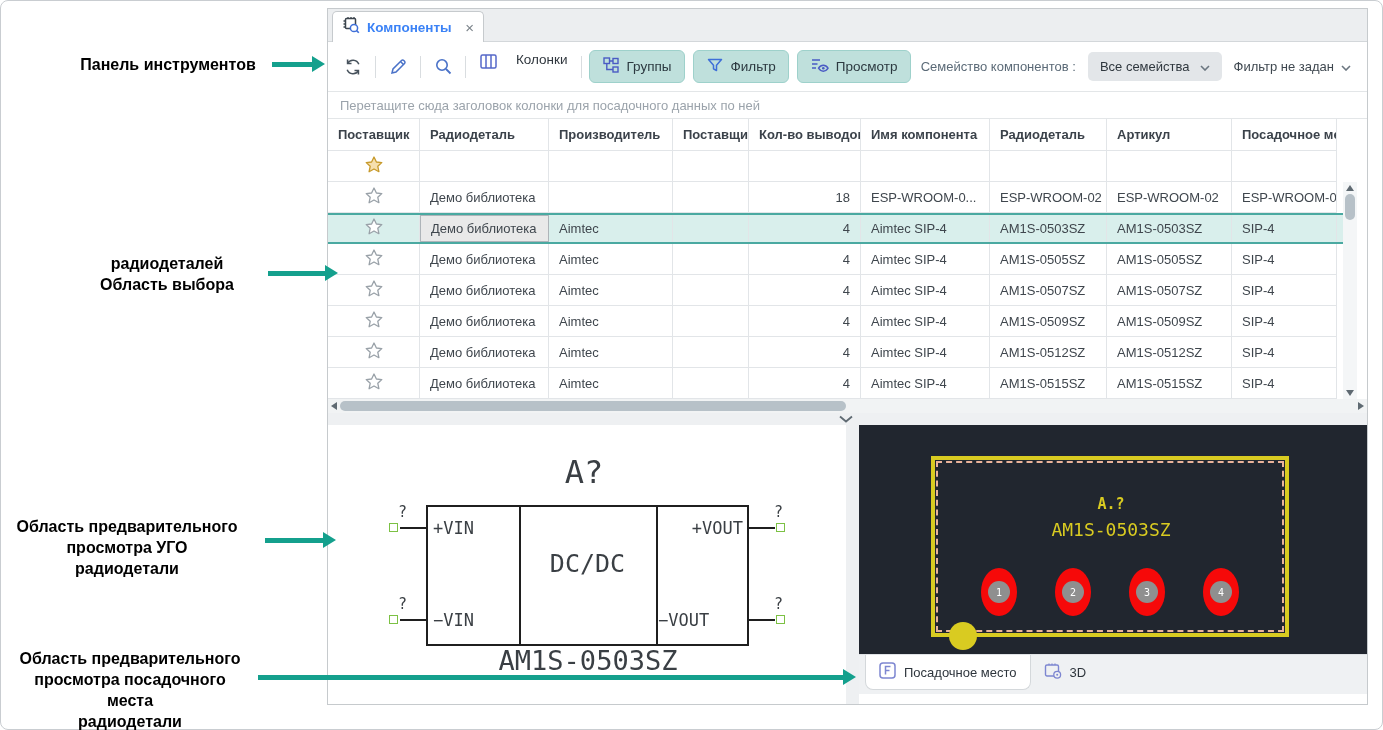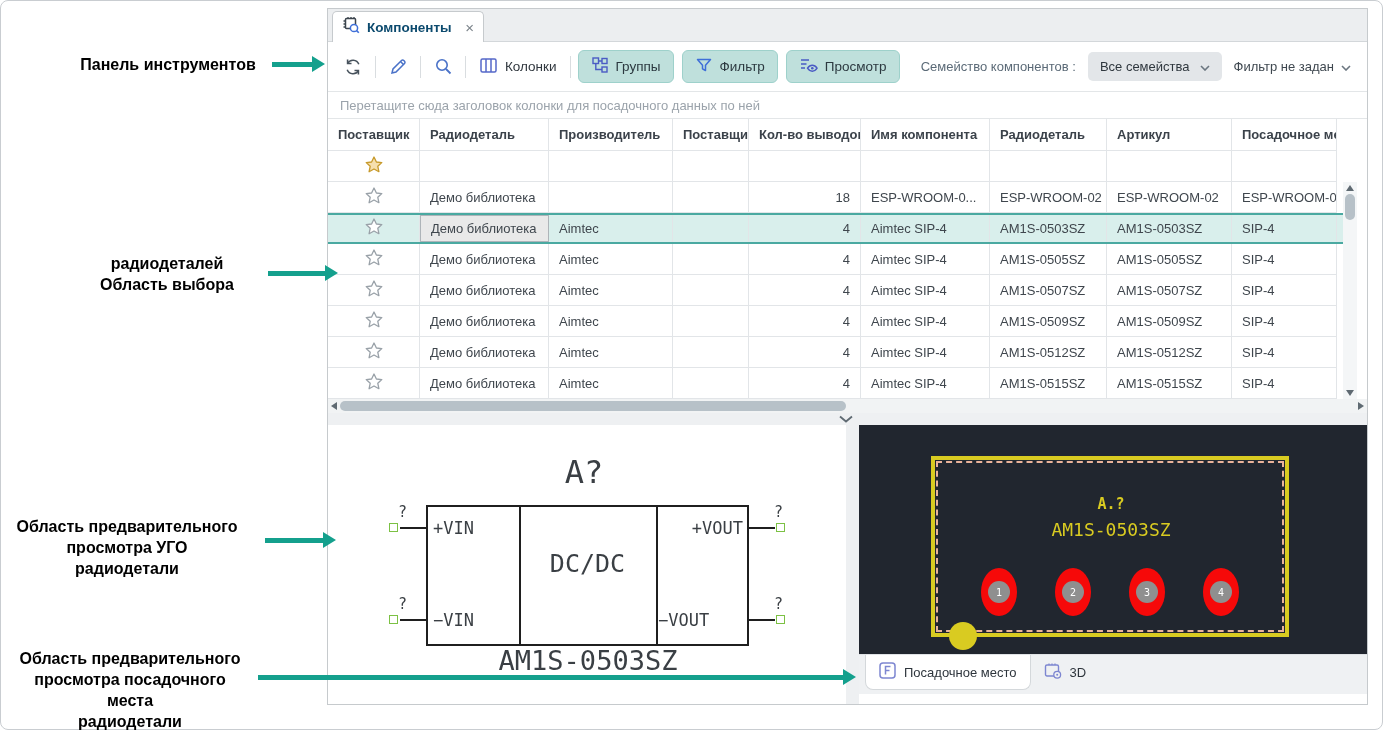--- a/index.html
+++ b/index.html
@@ -15,29 +15,29 @@
 
   
   #app{position:absolute;left:327px;top:8px;width:1041px;height:697px;background:#fff;
        border:1px solid #c6cacd;box-sizing:border-box;}
 
   
   .tabstrip{position:absolute;left:0;top:0;width:100%;height:33px;background:#eceef0;border-bottom:1px solid #d3d7da;box-sizing:border-box;}
   .doc-tab{position:absolute;left:4px;top:2px;height:31px;width:152px;background:#fff;
     border:1px solid #c6cacd;border-bottom:none;border-radius:5px 5px 0 0;box-sizing:border-box;
     display:flex;align-items:center;gap:7px;padding:0 9px;}
-  .doc-tab .title{font-size:13.5px;font-weight:bold;color:#0c4a6e;flex:1;}
+  .doc-tab .title{font-size:13.5px;font-weight:bold;color:#3b82f6;flex:1;}
   .doc-tab .close{color:#7b838a;font-size:15px;line-height:15px;cursor:pointer;}
 
   
   .toolbar{position:absolute;left:0;top:33px;width:100%;height:49px;display:flex;align-items:center;
     padding:0 10px;box-sizing:border-box;background:#fff;}
   .tbtn{width:30px;height:30px;display:flex;align-items:center;justify-content:center;border-radius:4px;}
   .sep{width:1px;height:22px;background:#d9dde0;margin:0 7px;}
-  .tbtn-label{display:flex;align-items:center;gap:7px;padding:0 6px;height:30px;font-size:13.5px;color:#30373e;}
+  .tbtn-label{display:flex;gap:18px;padding:0 6px;height:30px;font-size:13.5px;color:#30373e;}
   .toggle-btn{display:flex;align-items:center;gap:7px;height:31px;padding:0 12px;margin-right:8px;
     background:#bfe0dc;border:1px solid #9ed1cb;border-radius:6px;font-size:13.5px;color:#2c3940;}
   .tb-right{margin-left:auto;display:flex;align-items:center;gap:12px;padding-right:6px;}
   .family-label{font-size:13px;color:#5b6a77;}
   .family-select{display:flex;align-items:center;gap:10px;height:29px;padding:0 12px;background:#e3e6e9;
     border-radius:5px;font-size:13px;color:#2f373e;}
   .filter-status{display:flex;align-items:center;gap:7px;font-size:13px;color:#3f4850;}
 
   
   .group-hint{position:absolute;left:0;top:82px;width:100%;height:28px;border-top:1px solid #e3e6e8;

